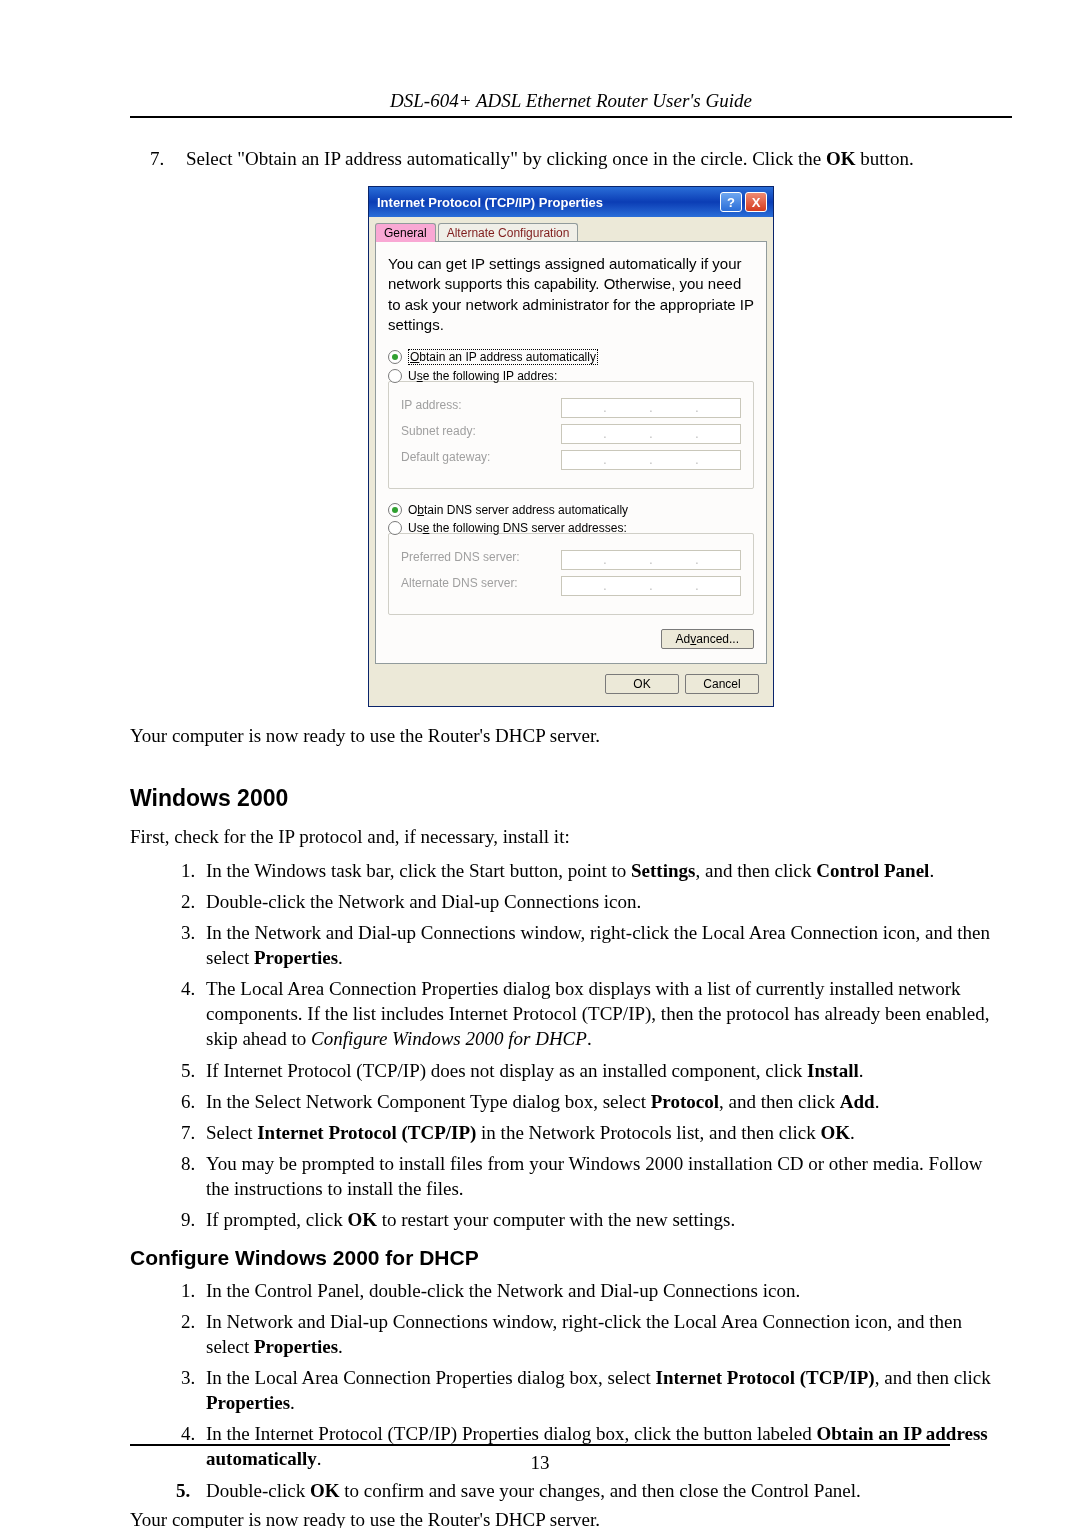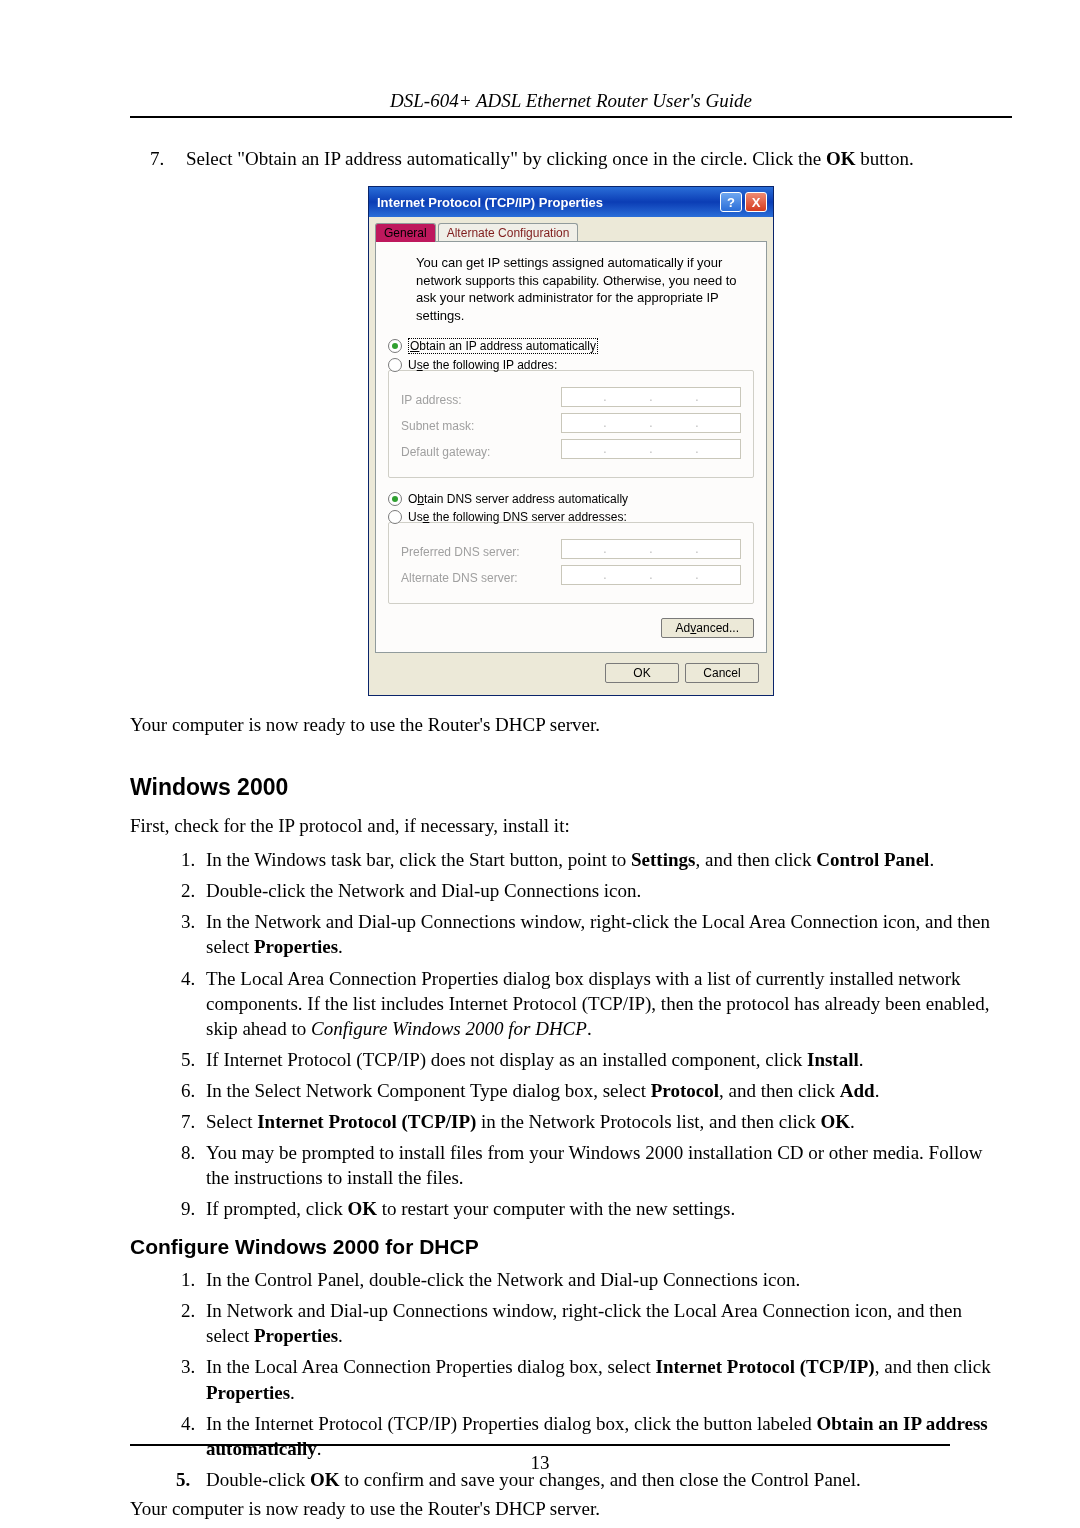--- a/index.html
+++ b/index.html
@@ -80,38 +80,37 @@
   }
   .tb-close {
     background: linear-gradient(to bottom, #f08b73, #d43b1f);
   }
   .tabs-row { display: flex; margin-bottom: -1px; }
   .tab {
     border: 1px solid #919b9c;
     border-bottom: none;
     border-radius: 3px 3px 0 0;
     padding: 2px 8px;
-    background: #be185d;
+    background: #f9a8d4;
     margin-right: 2px;
     position: relative;
     z-index: 2;
   }
   .tab.inactive { background: #f0efe8; color:#7f1d1d; z-index:0;}
   .tab-pane {
     border: 1px solid #919b9c;
     padding: 12px 12px 14px 12px;
     background: #fdfcfb;
     position: relative;
     z-index: 1;
   }
   .desc {
-    font-size: 13px;
+    font-size: 15px;
     line-height: 1.35;
     margin-bottom: 14px;
-    margin-left: 28px;
   }
   .radio-row {
     display: flex;
     align-items: center;
     gap: 6px;
     margin: 4px 0;
     font-size: 12px;
   }
   .radio {
     width: 12px; height: 12px;
@@ -129,21 +128,21 @@
   }
   .underline-letter { text-decoration: underline; }
   .group-box {
     border: 1px solid #d0cfc7;
     padding: 10px 12px 12px 12px;
     margin-top: -2px;
     border-radius: 2px;
   }
   .field-row {
     display: flex;
-    align-items: flex-end;
+    align-items: flex-start;
     margin: 6px 0;
     color: #a0a0a0;
   }
   .field-label { width: 160px; font-size:12px;}
   .ip-box {
     flex:1;
     height: 18px;
     border: 1px solid #c9c7ba;
     background: #fff;
     display:flex;
@@ -249,21 +248,21 @@
                   <span class="seg"></span>
                   <span class="dot">.</span>
                   <span class="seg"></span>
                   <span class="dot">.</span>
                   <span class="seg"></span>
                   <span class="dot">.</span>
                   <span class="seg"></span>
                 </div>
             </div>
             <div class="field-row">
-              <div class="field-label">Subnet mask:</div>
+              <div class="field-label">Subnet ready:</div>
               <div class="ip-box">
                   <span class="seg"></span>
                   <span class="dot">.</span>
                   <span class="seg"></span>
                   <span class="dot">.</span>
                   <span class="seg"></span>
                   <span class="dot">.</span>
                   <span class="seg"></span>
                 </div>
             </div>

